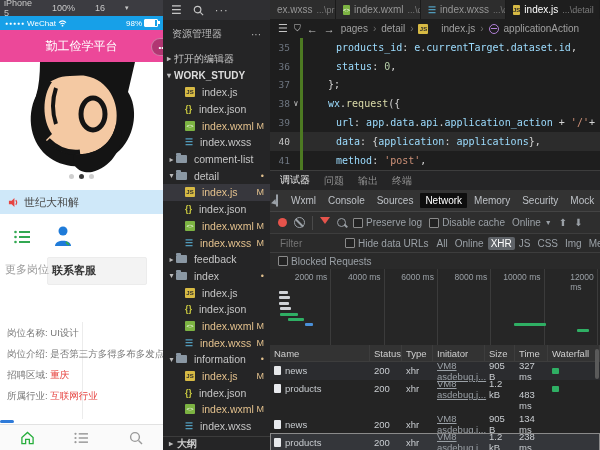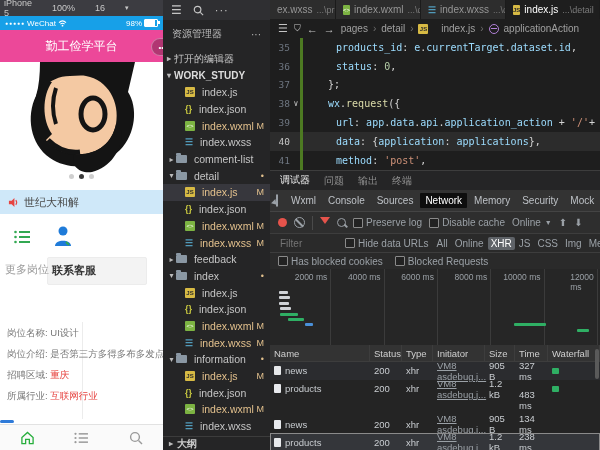--- a/index.html
+++ b/index.html
@@ -459,24 +459,20 @@
           <span class="pill">JS</span>
           <span class="pill">CSS</span>
           <span class="pill">Img</span>
           <span class="pill">Media</span>
         </span>
     </div>
 
     <div id="blockedrow" class="abs">
       <span class="row">
           <span class="cb"></span>
-          <span>Has blocked cookies</span>
-        </span>
-      <span class="row">
-          <span class="cb"></span>
           <span>Blocked Requests</span>
         </span>
     </div>
 
     <div id="timeline" class="abs">
         <div class="grid" style="left: 60.3px;"></div>
         <div class="glab" style="left: 60.3px;">2000 ms</div>
         <div class="grid" style="left: 113.6px;"></div>
         <div class="glab" style="left: 113.6px;">4000 ms</div>
         <div class="grid" style="left: 166.9px;"></div>

